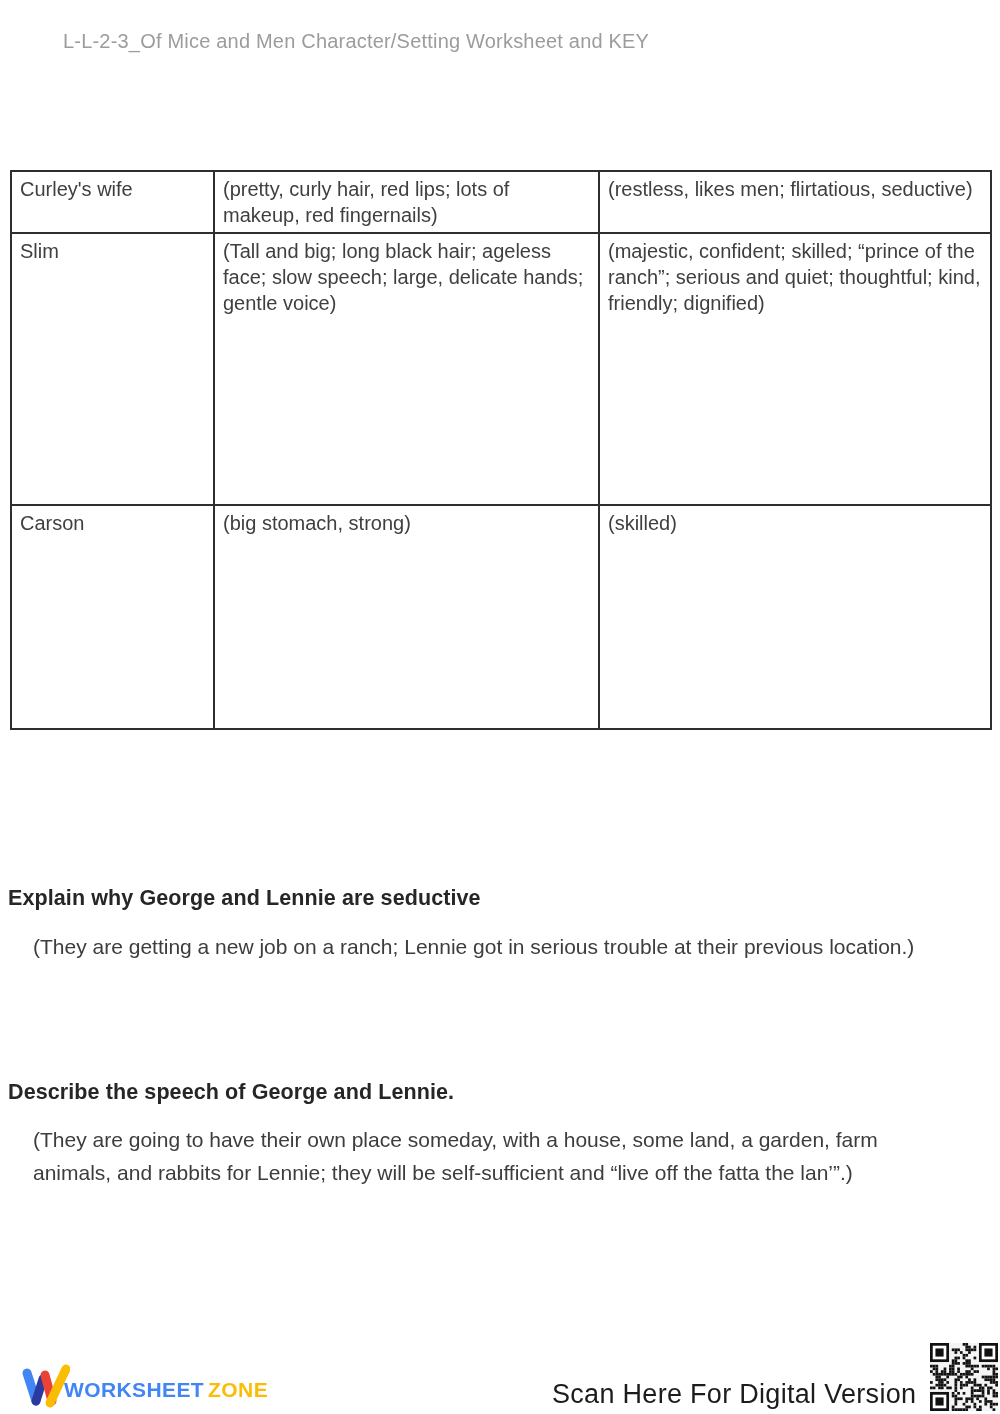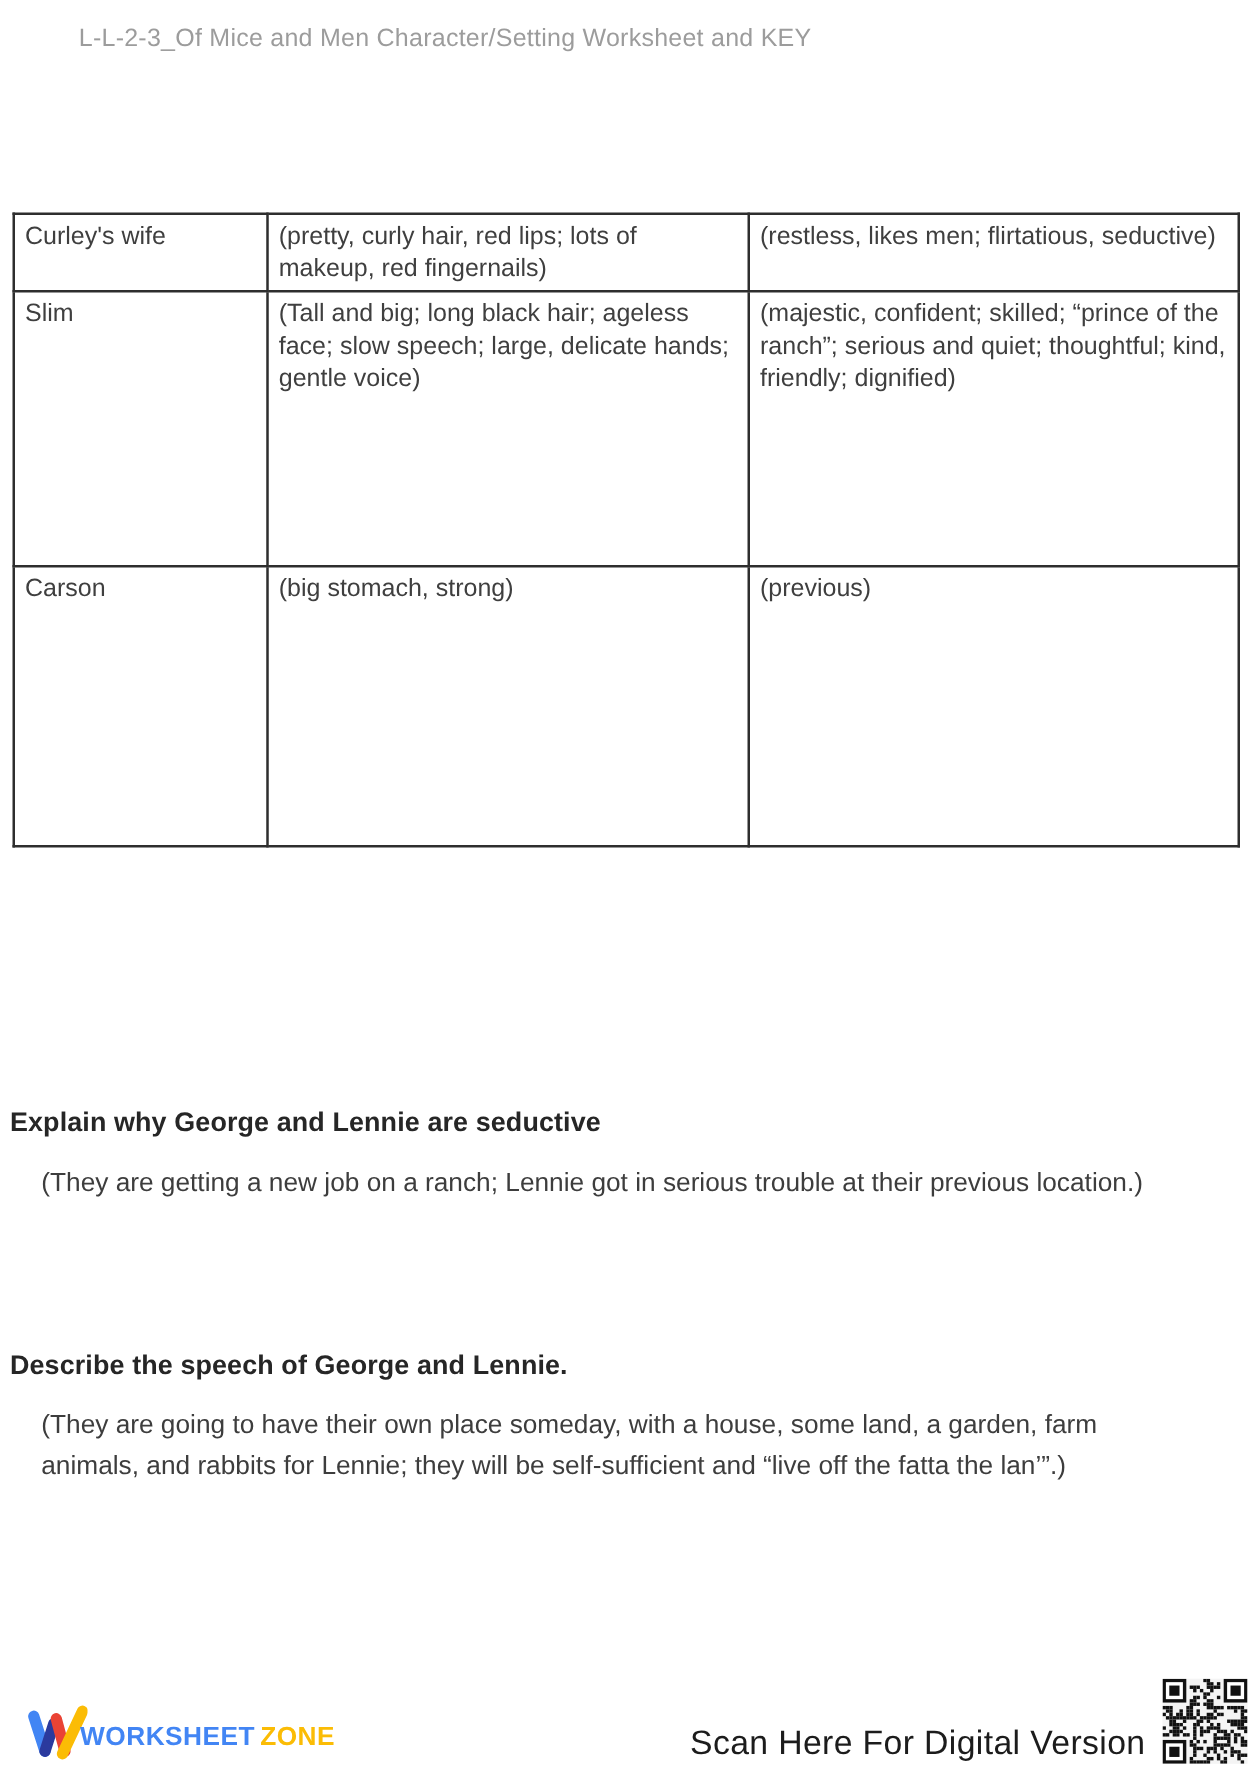--- a/index.html
+++ b/index.html
@@ -8,21 +8,21 @@
   .page {
     position: relative;
     width: 1000px;
     height: 1414px;
     background: #ffffff;
     overflow: hidden;
   }
   .doc-title {
     position: absolute;
     left: 63px;
-    top: 20px;
+    top: 30px;
     font-size: 20px;
     color: #9c9c9c;
     letter-spacing: 0.2px;
     white-space: nowrap;
   }
   table.char-table {
     position: absolute;
     left: 10px;
     top: 170px;
     width: 980px;
@@ -33,21 +33,21 @@
     border: 2px solid #2e2e2e;
     vertical-align: top;
     padding: 4px 8px 4px 8px;
     font-size: 20px;
     line-height: 26px;
     color: #3f3f3f;
   }
   td.col-name { width: 203px; }
   td.col-appearance { width: 385px; }
   td.col-personality { width: 392px; }
-  tr.row-2 td { height: 220px; }
+  tr.row-2 td { height: 272px; }
   tr.row-3 td { height: 224px; }
   .q-heading {
     position: absolute;
     left: 8px;
     font-size: 21.5px;
     font-weight: 700;
     color: #262626;
     letter-spacing: 0.1px;
   }
   .q-answer {
@@ -112,21 +112,21 @@
       <td class="col-personality">(restless, likes men; flirtatious, seductive)</td>
     </tr>
     <tr class="row-2">
       <td class="col-name">Slim</td>
       <td class="col-appearance">(Tall and big; long black hair; ageless face; slow speech; large, delicate hands; gentle voice)</td>
       <td class="col-personality">(majestic, confident; skilled; “prince of the ranch”; serious and quiet; thoughtful; kind, friendly; dignified)</td>
     </tr>
     <tr class="row-3">
       <td class="col-name">Carson</td>
       <td class="col-appearance">(big stomach, strong)</td>
-      <td class="col-personality">(previous)</td>
+      <td class="col-personality">(skilled)</td>
     </tr>
   </tbody>
     </table>
 
   <div class="q-heading" id="q1-heading">Explain why George and Lennie are seductive</div>
   <div class="q-answer" id="q1-answer">(They are getting a new job on a ranch; Lennie got in serious trouble at their previous location.)</div>
 
   <div class="q-heading" id="q2-heading">Describe the speech of George and Lennie.</div>
   <div class="q-answer" id="q2-answer">(They are going to have their own place someday, with a house, some land, a garden, farm animals, and rabbits for Lennie; they will be self-sufficient and “live off the fatta the lan’”.)</div>
 

